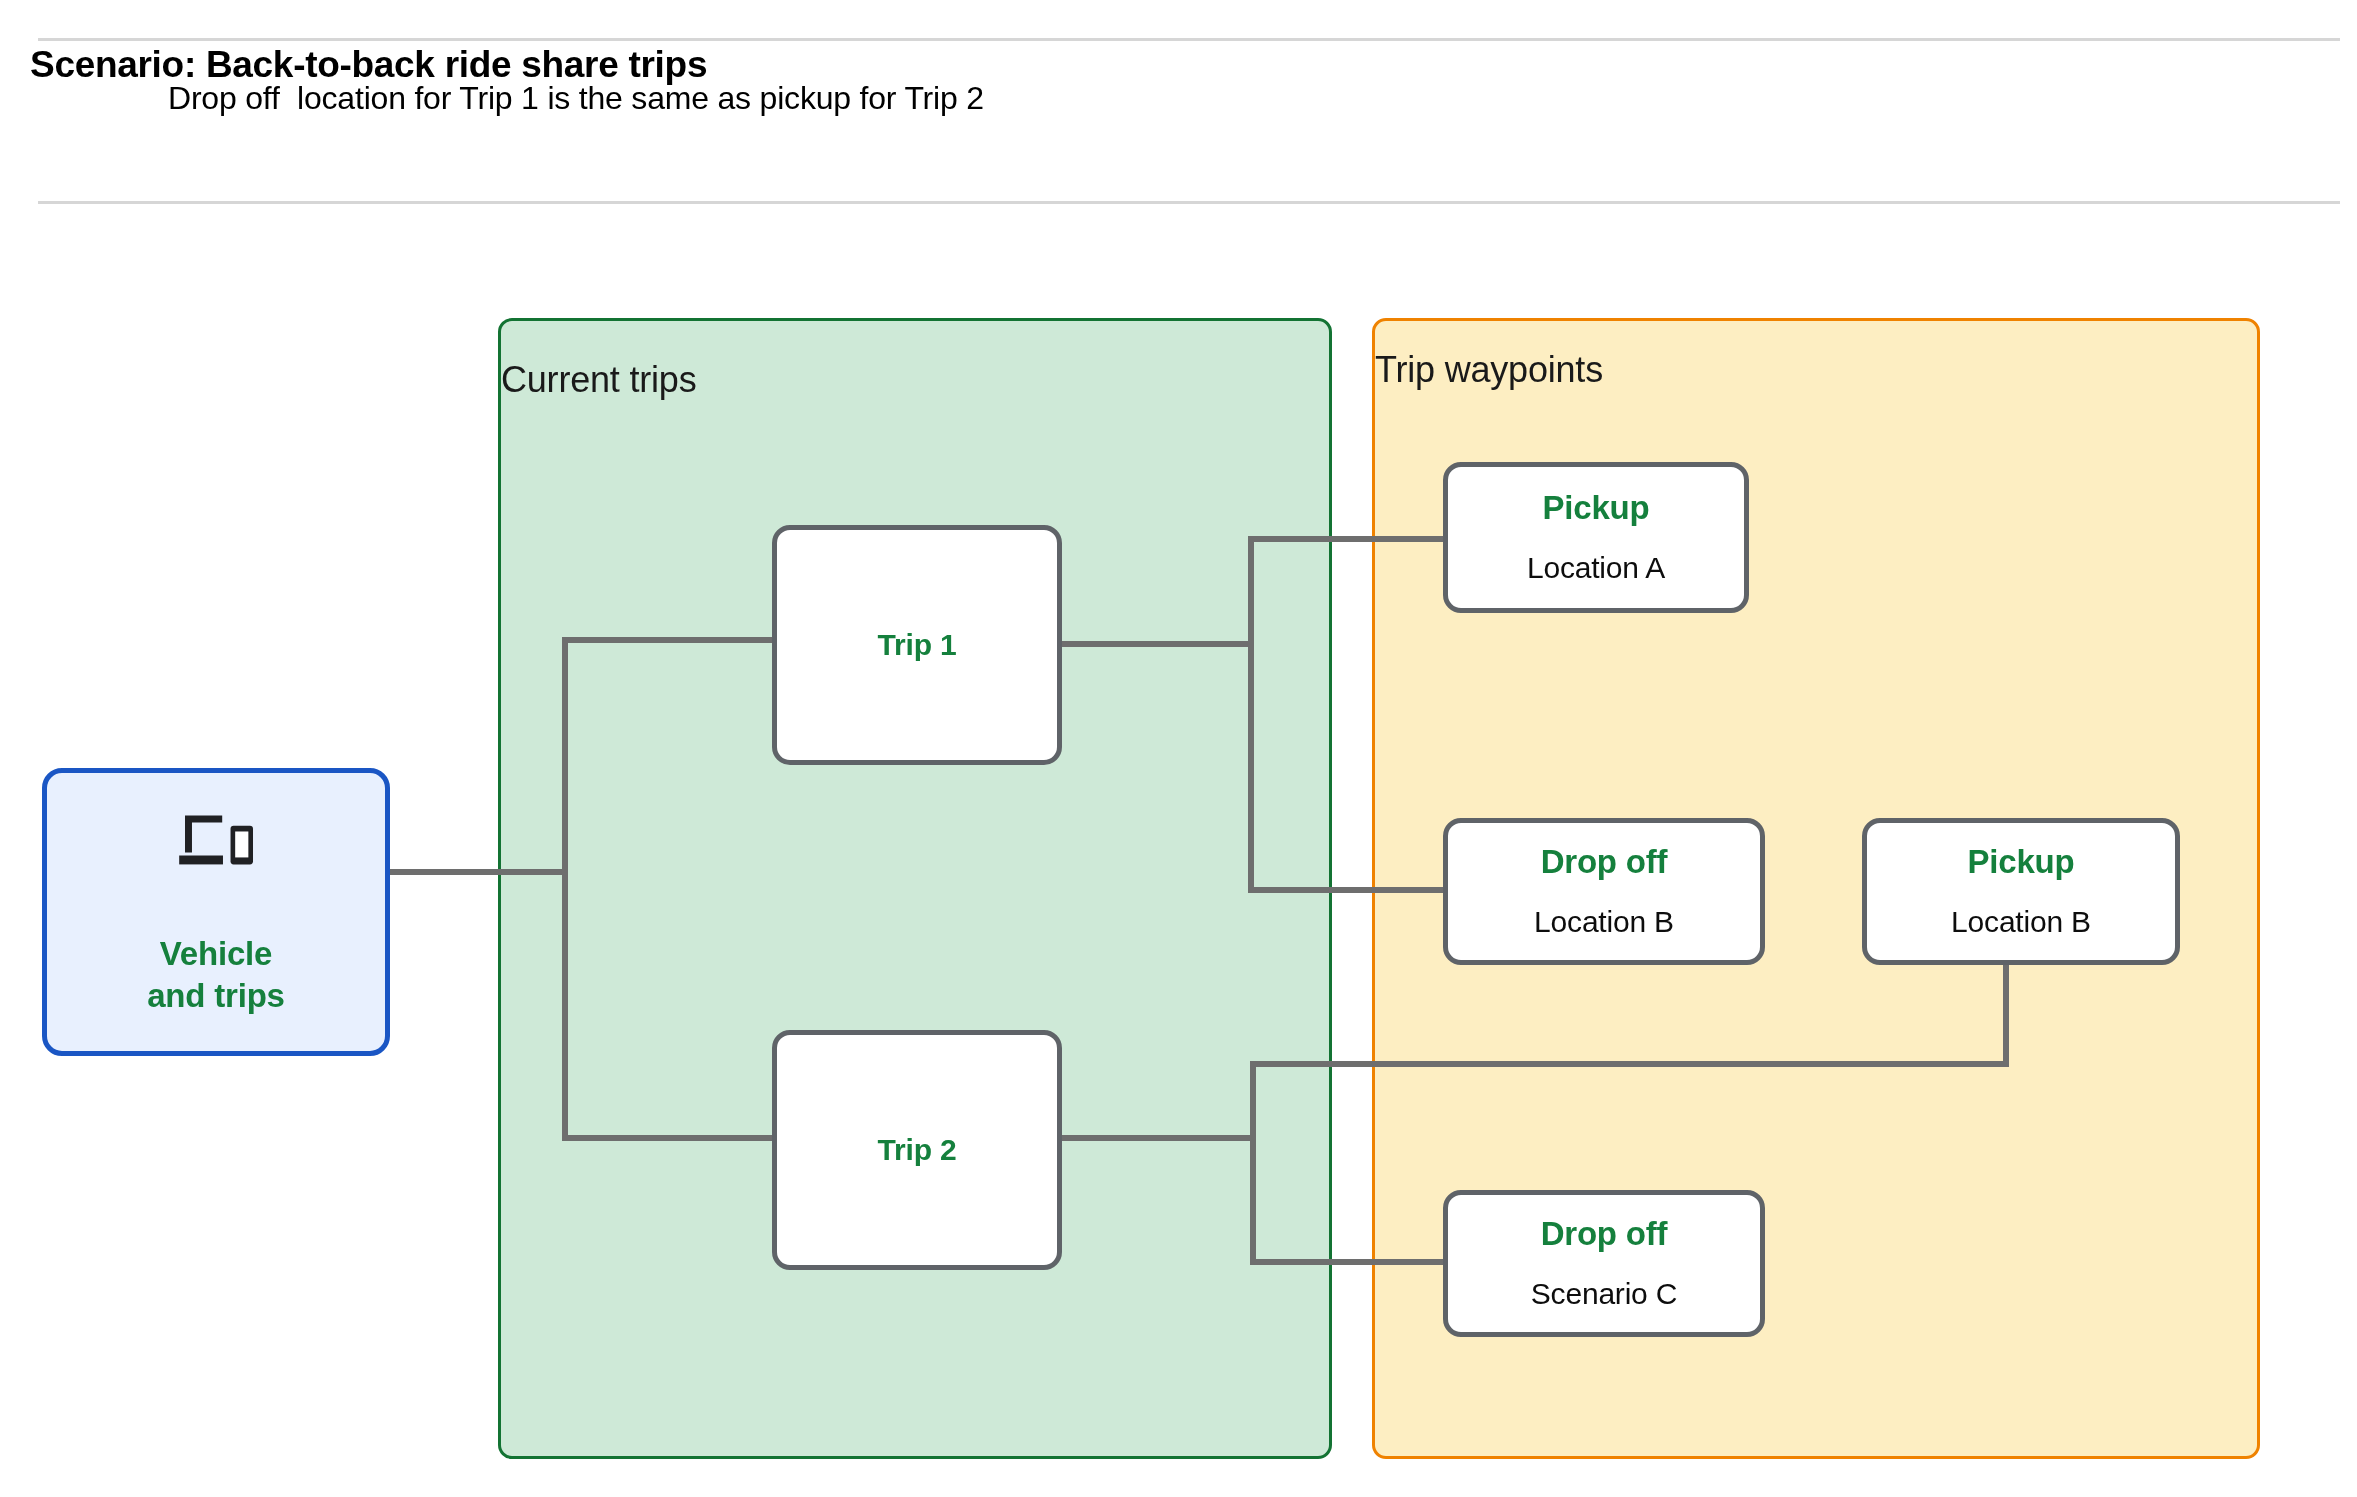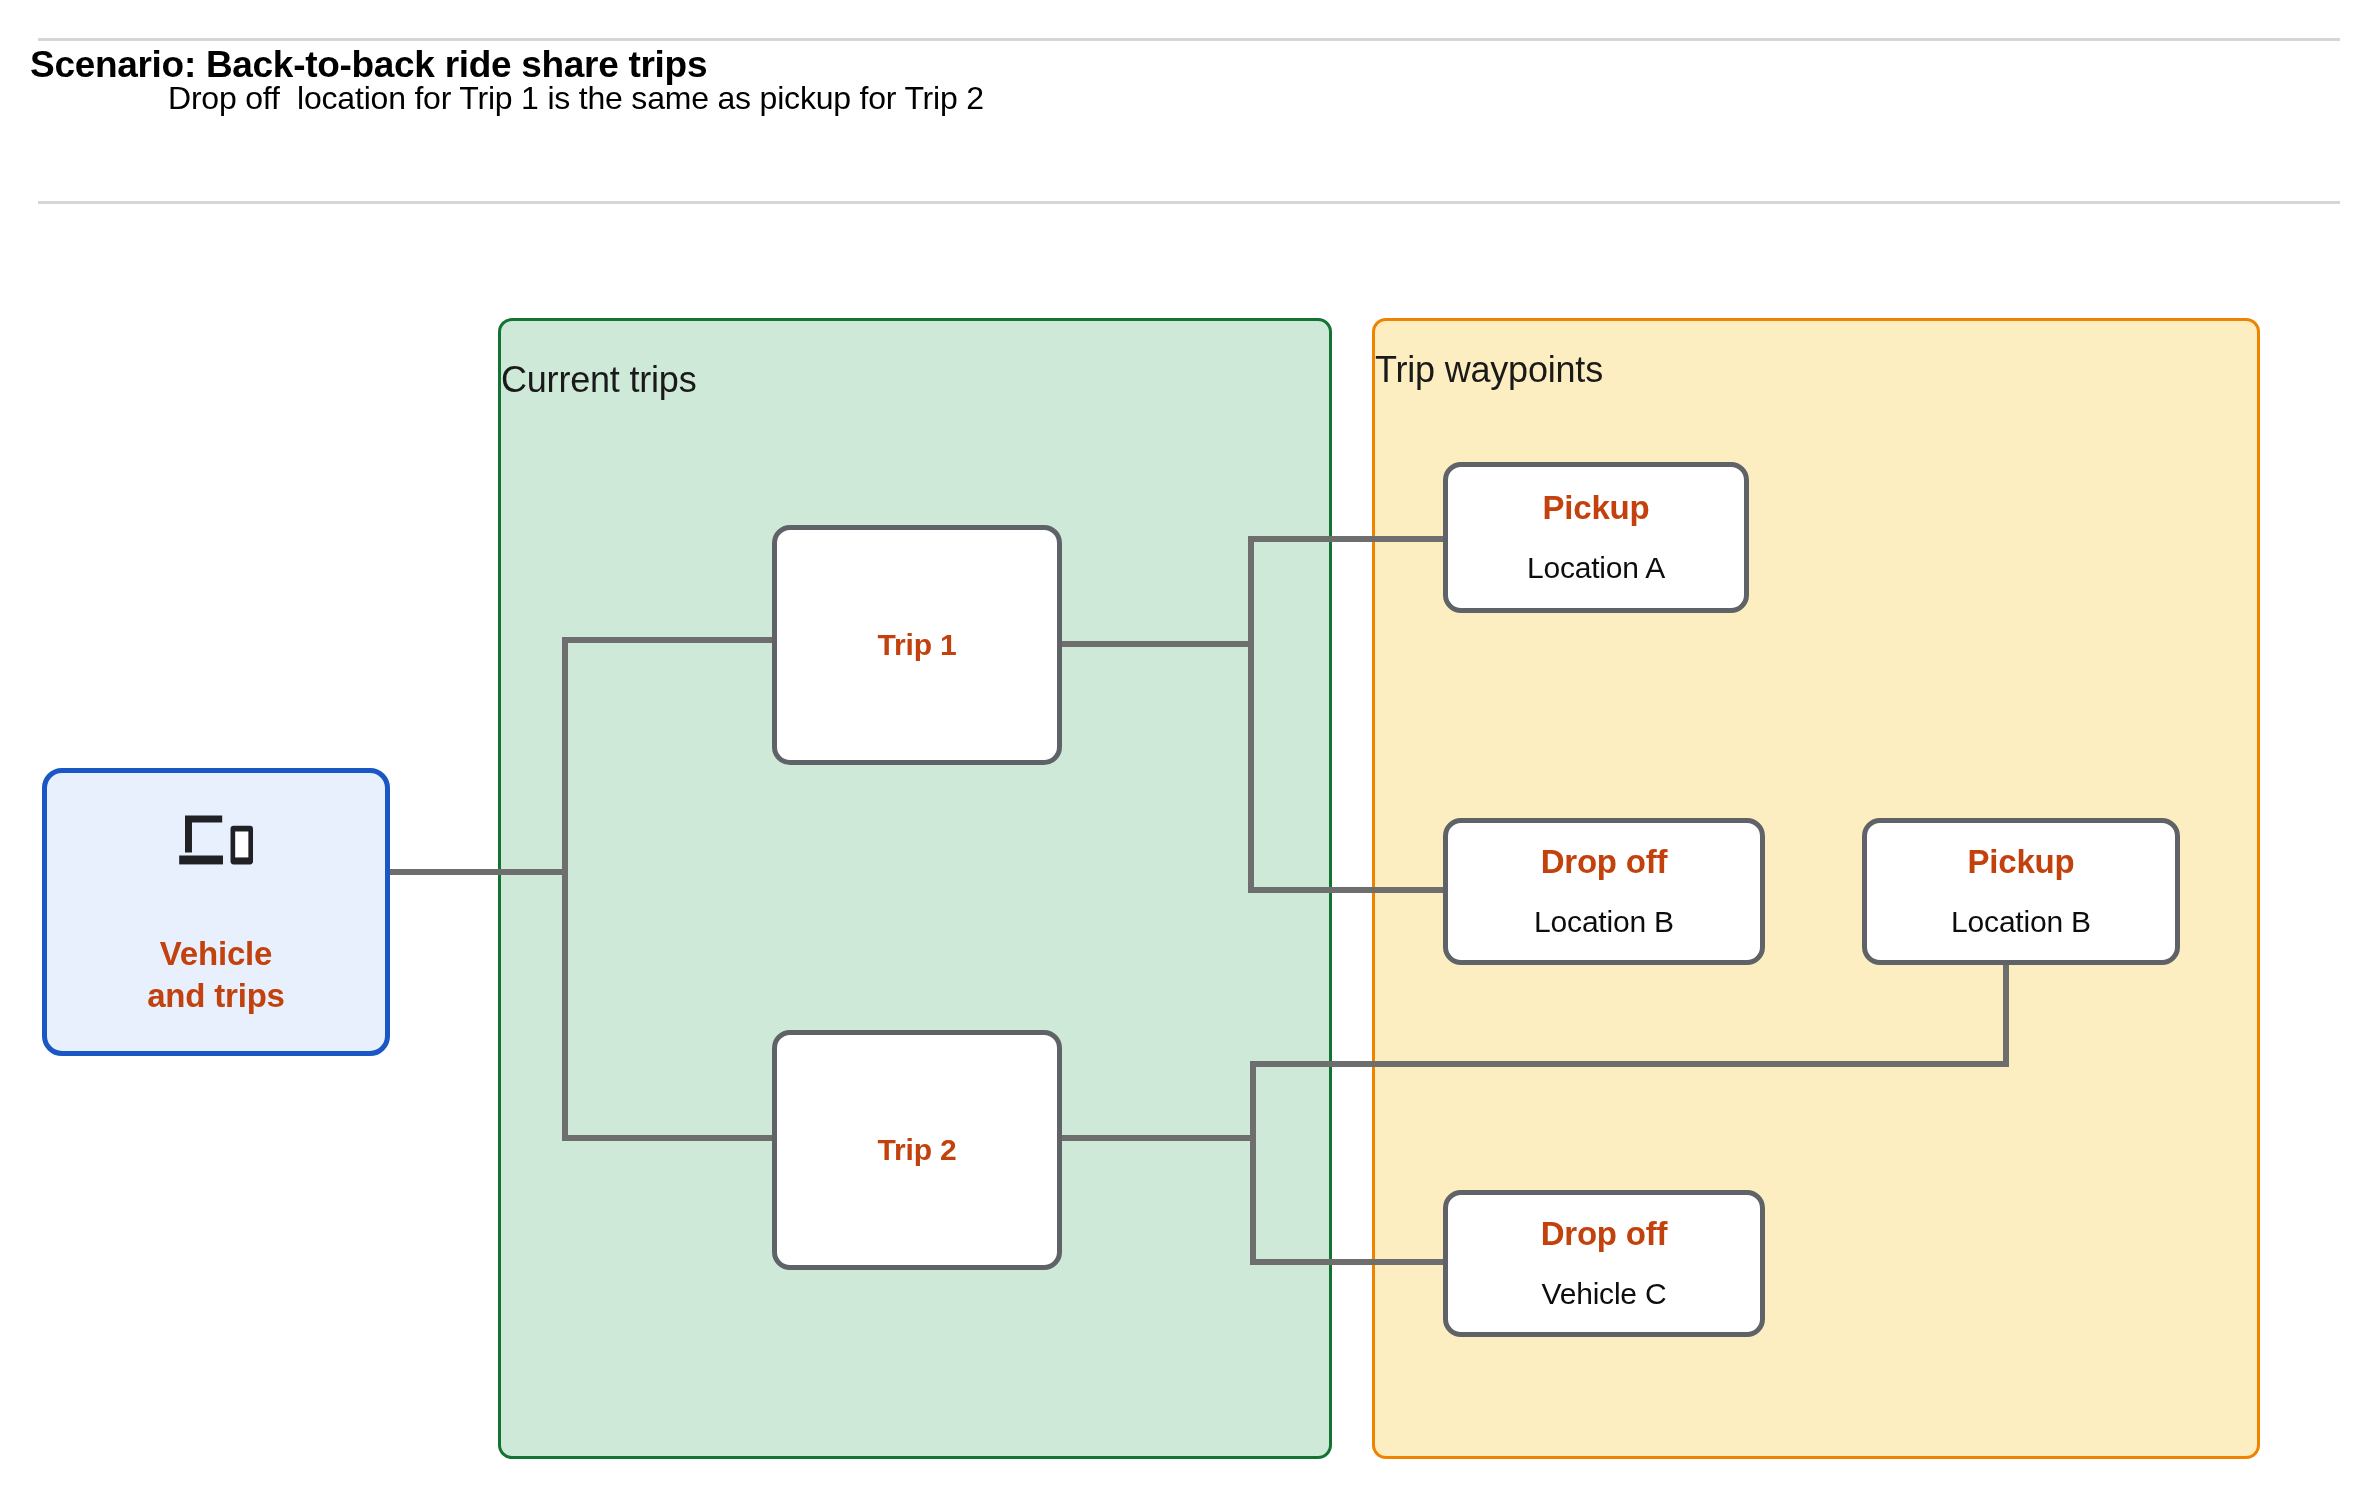--- a/index.html
+++ b/index.html
@@ -105,21 +105,21 @@
     border-radius: 18px;
     display: flex;
     flex-direction: column;
     align-items: center;
     justify-content: center;
     text-align: center;
   }
   .node .title {
     font-size: 33px;
     font-weight: bold;
-    color: #c2410c;
+    color: #15803d;
     letter-spacing: -0.2px;
     line-height: 1.18;
   }
   .node .sub {
     font-size: 30px;
     font-weight: normal;
     color: #0d0d0d;
     letter-spacing: -0.2px;
     line-height: 1.18;
     margin-top: 22px;
@@ -226,16 +226,16 @@
     <div class="sub">Location B</div>
   </div>
 
   <div class="node" id="node-pickup-b">
     <div class="title">Pickup</div>
     <div class="sub">Location B</div>
   </div>
 
   <div class="node" id="node-dropoff-c">
     <div class="title">Drop off</div>
-    <div class="sub">Vehicle C</div>
+    <div class="sub">Scenario C</div>
   </div>
 
 </div>
 
 </body></html>

